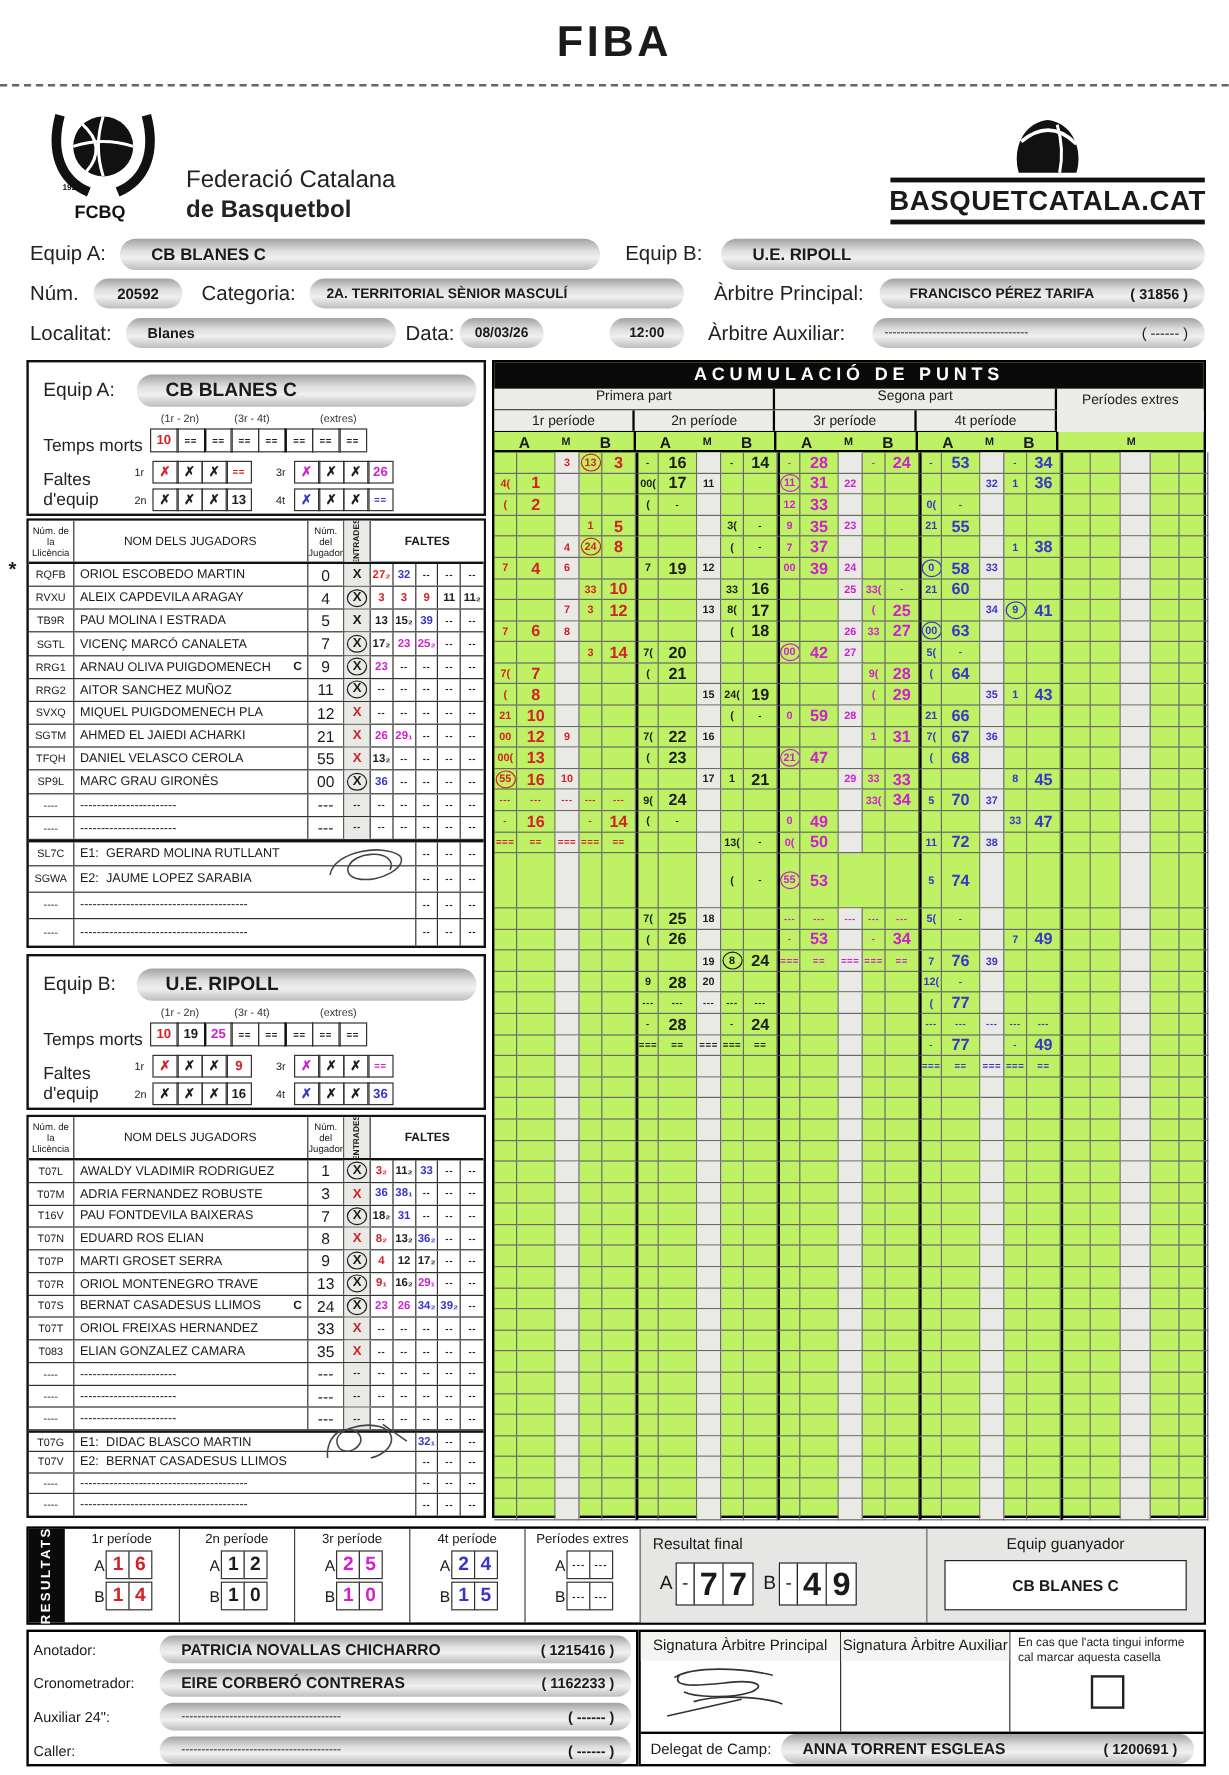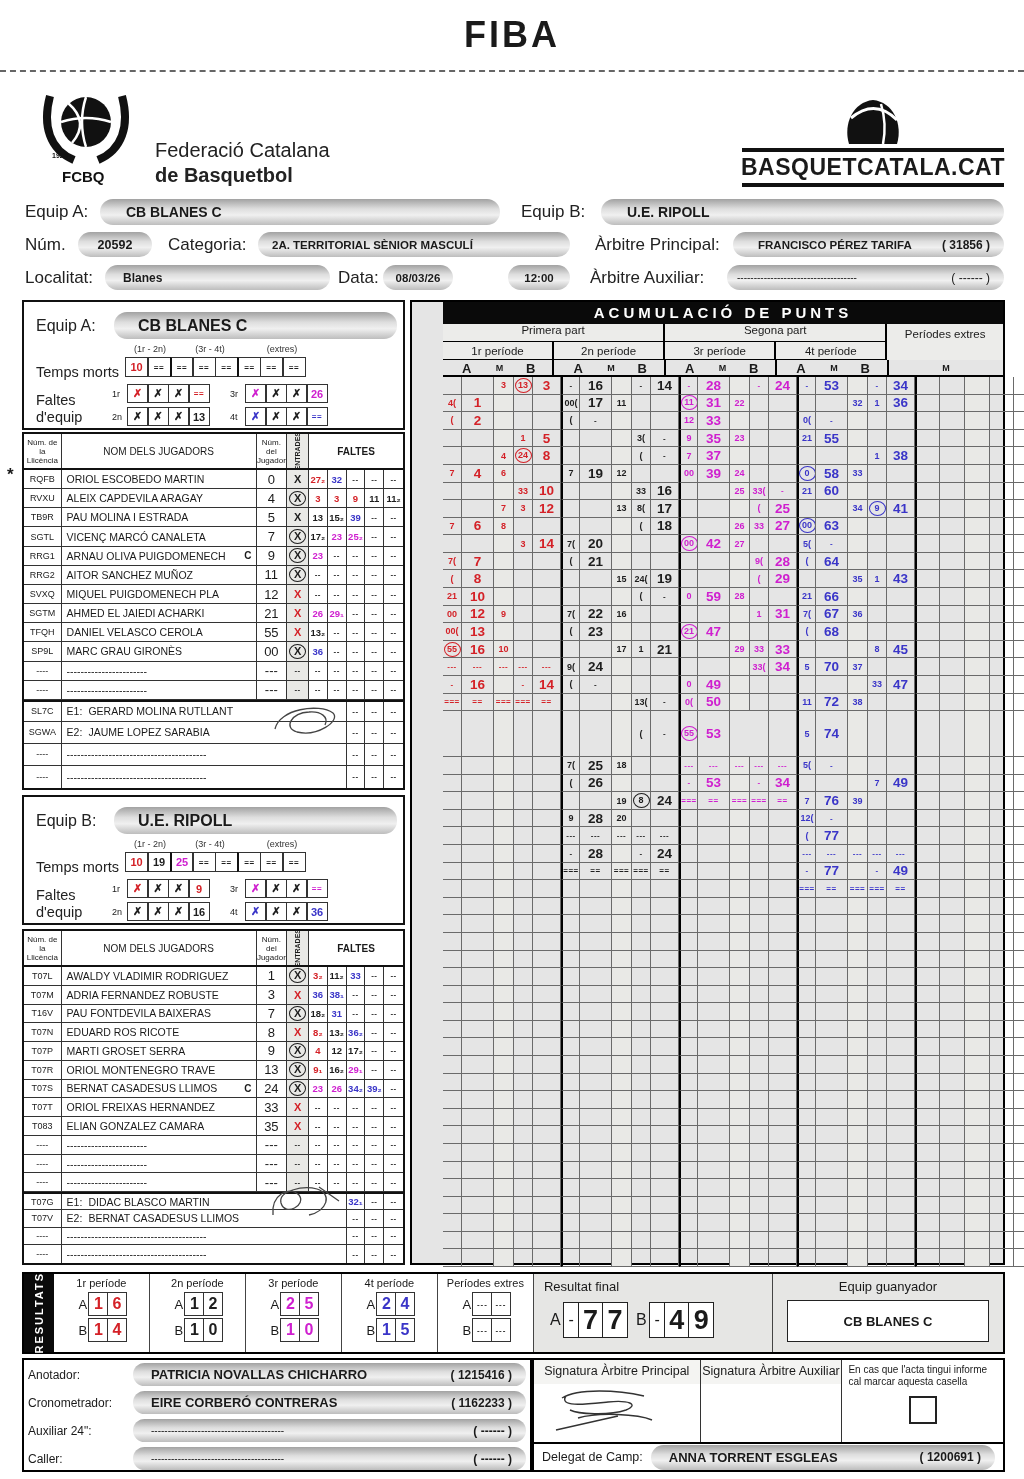--- a/index.html
+++ b/index.html
@@ -31,21 +31,21 @@
   .c-name{width:197px;justify-content:flex-start;padding-left:5px;font-size:10.5px;position:relative;}
   .c-num{width:31px;font-size:13px;}
   .c-ent{width:22px;background:#e9e9e6;font-size:11px;font-weight:bold;}
   .c-f{width:19px;font-size:9.5px;font-weight:bold;}
   .c-coach{width:288px;justify-content:flex-start;padding-left:5px;font-size:10.5px;}
   .rhead{background:#fff;border-bottom:2px solid #111;font-weight:normal;}
   .rhead .rcell{font-size:8px;text-align:center;line-height:9px;}
   .vert{writing-mode:vertical-rl;transform:rotate(180deg);font-size:7px;letter-spacing:0;}
   .circ{display:inline-block;border:1.4px solid currentColor;border-radius:50%;min-width:13px;padding:0 1px;line-height:13px;text-align:center;}
   .cap{position:absolute;right:4px;font-size:10px;font-weight:bold;}
-  .acc{border:2px solid #000;box-sizing:border-box;background:#e5e5e5;padding-left:31px;}
+  .acc{border:2px solid #000;box-sizing:border-box;background:#bef264;}
   .acctitle{background:#0a0a0a;color:#fff;text-align:center;font-weight:bold;font-size:15px;letter-spacing:4px;height:22px;line-height:22px;}
   .accpart{display:flex;height:18px;border-bottom:1px solid #000;box-sizing:border-box;}
   .accpart>div{border-right:2px solid #000;box-sizing:border-box;text-align:center;font-size:11.5px;background:#ececea;}
   .accper{display:flex;height:18px;border-bottom:1px solid #000;box-sizing:border-box;}
   .accper>div{border-right:2px solid #000;box-sizing:border-box;text-align:center;font-size:11.5px;background:#ececea;line-height:18px;}
   .accamb{display:flex;height:17px;border-bottom:2px solid #000;box-sizing:border-box;}
   .ambA{font-size:13px;font-weight:bold;text-align:center;}
   .ambM{font-size:9px;font-weight:bold;text-align:center;}
   #acc-grid{display:grid;height:890px;}
   #acc-grid .gc{border-right:1px solid #6a6a6a;border-bottom:1px solid #6a6a6a;box-sizing:border-box;display:flex;align-items:center;justify-content:center;overflow:hidden;white-space:nowrap;}
@@ -501,21 +501,21 @@
         <span class="circ">X</span>
       </div>
       <div class="rcell c-f" style="color: rgb(29, 29, 29);">18₂</div>
       <div class="rcell c-f" style="color: rgb(58, 53, 200);">31</div>
       <div class="rcell c-f" style="color: rgb(29, 29, 29); font-size: 8px; letter-spacing: 0.5px;">--</div>
       <div class="rcell c-f" style="color: rgb(29, 29, 29); font-size: 8px; letter-spacing: 0.5px;">--</div>
       <div class="rcell c-f" style="color: rgb(29, 29, 29); font-size: 8px; letter-spacing: 0.5px;">--</div>
     </div>
     <div class="rrow" style="height: 18.9px;">
       <div class="rcell c-lic">T07N</div>
-      <div class="rcell c-name">EDUARD ROS RICOTE</div>
+      <div class="rcell c-name">EDUARD ROS ELIAN</div>
       <div class="rcell c-num">8</div>
       <div class="rcell c-ent" style="color: rgb(212, 33, 39);">X</div>
       <div class="rcell c-f" style="color: rgb(212, 33, 39);">8₂</div>
       <div class="rcell c-f" style="color: rgb(29, 29, 29);">13₂</div>
       <div class="rcell c-f" style="color: rgb(58, 53, 200);">36₂</div>
       <div class="rcell c-f" style="color: rgb(29, 29, 29); font-size: 8px; letter-spacing: 0.5px;">--</div>
       <div class="rcell c-f" style="color: rgb(29, 29, 29); font-size: 8px; letter-spacing: 0.5px;">--</div>
     </div>
     <div class="rrow" style="height: 18.9px;">
       <div class="rcell c-lic">T07P</div>

